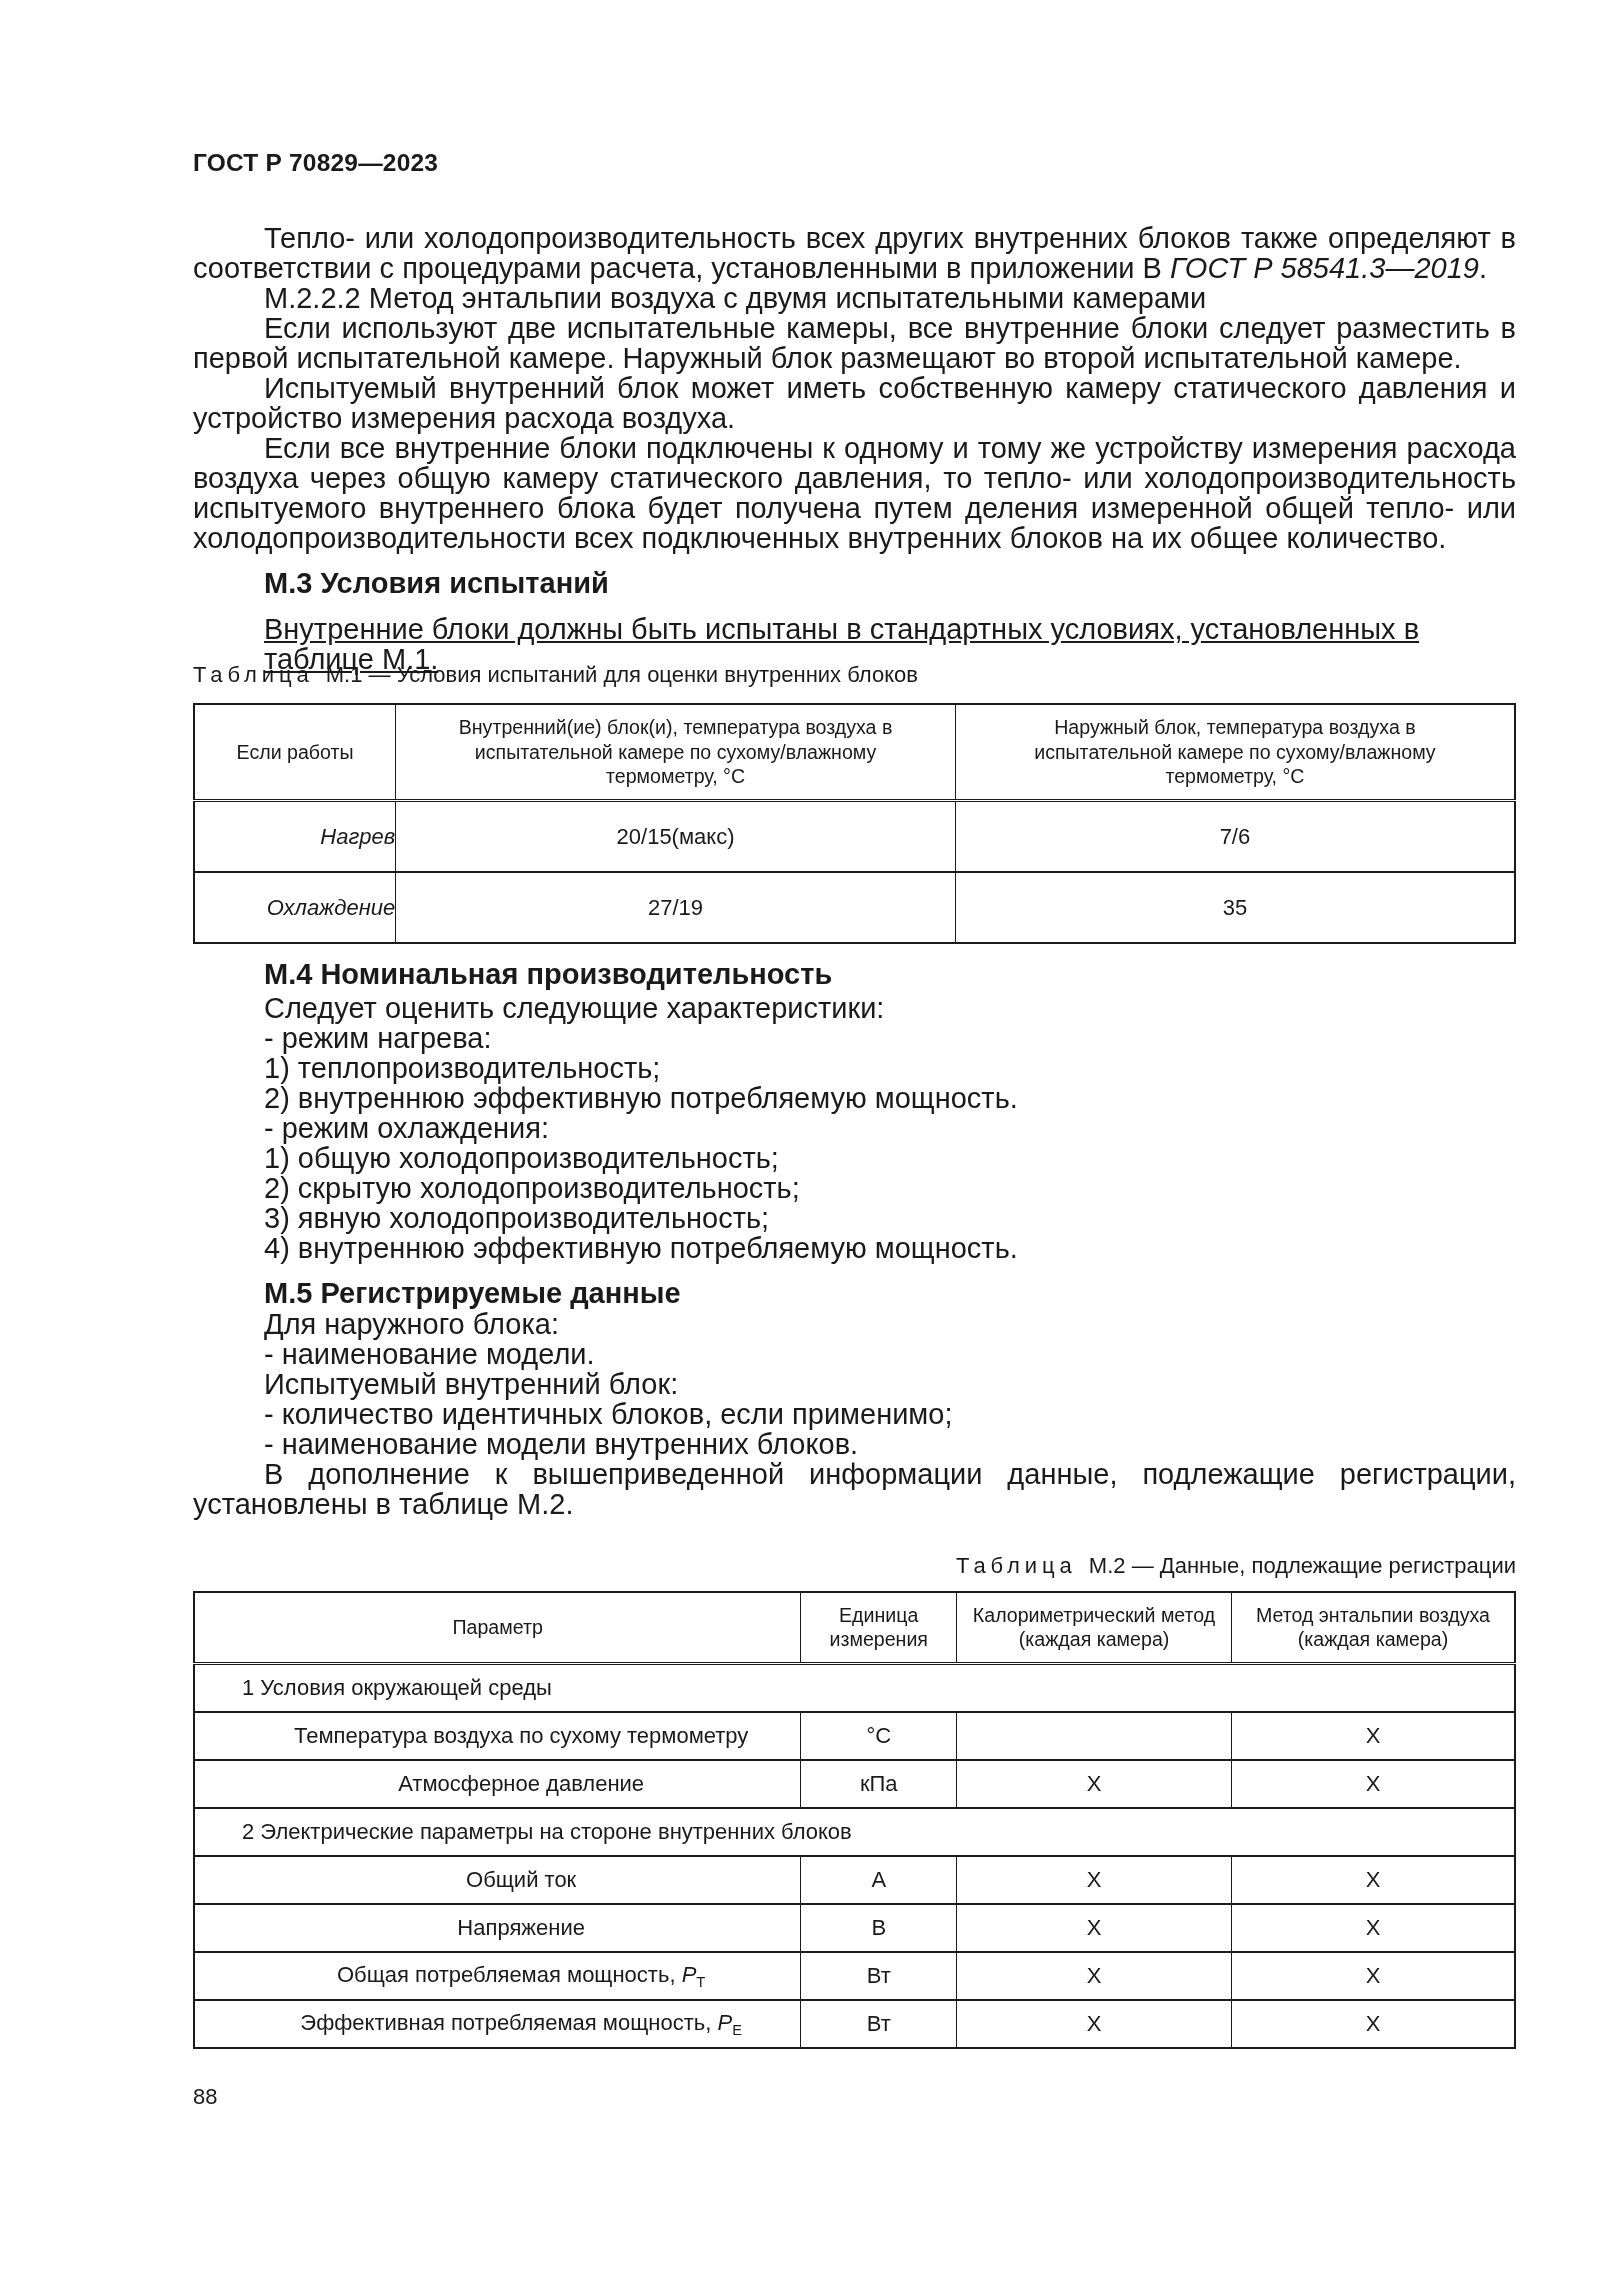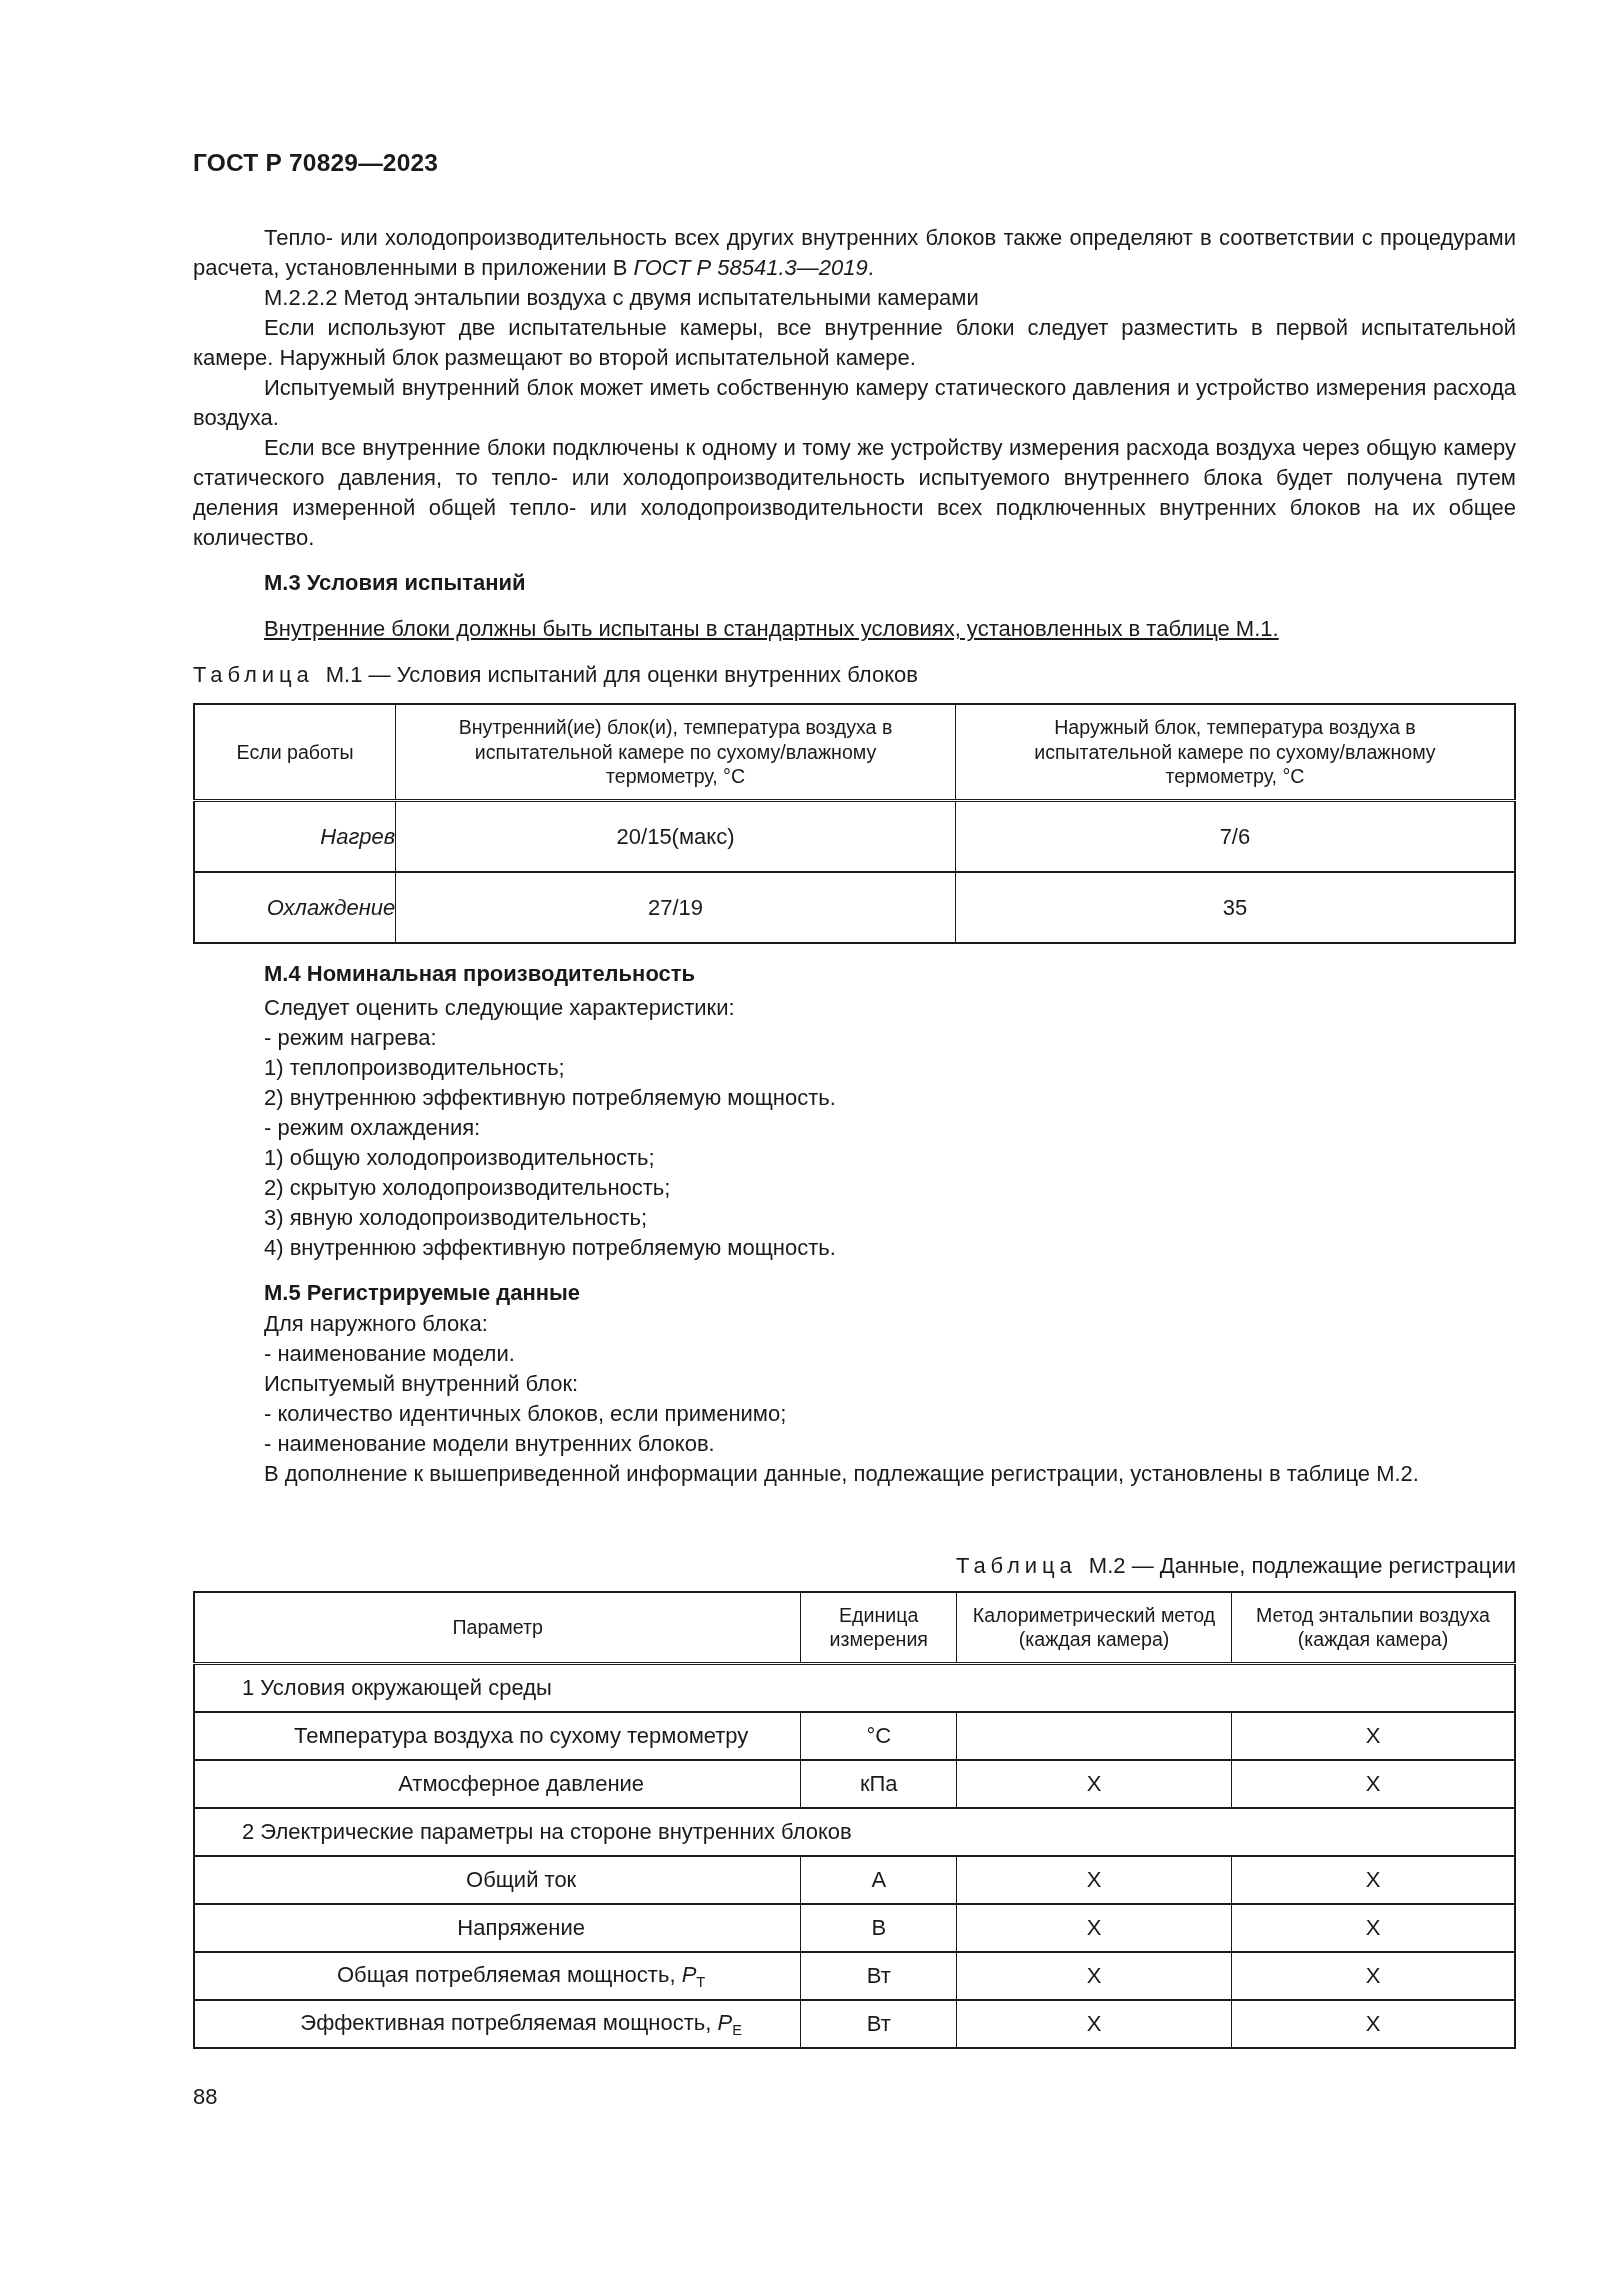--- a/index.html
+++ b/index.html
@@ -7,21 +7,21 @@
     width: 1621px; height: 2293px; position: relative; overflow: hidden;
     font-family: "Liberation Sans", sans-serif; color: #1a1a1a;
   }
   .page { position: absolute; left: 193px; top: 0; width: 1323px; }
   .doc-header {
     position: absolute; top: 149px; left: 0;
     font-size: 24.5px; font-weight: bold; letter-spacing: 0.2px;
   }
   .body-text {
     position: absolute; left: 0; width: 1323px;
-    font-size: 22px; line-height: 30px;
+    font-size: 29px; line-height: 30px;
   }
   .para { text-align: justify; text-indent: 71px; margin: 0; }
   .indent { padding-left: 71px; margin: 0; }
   .heading { font-weight: bold; padding-left: 71px; margin: 0; }
   i { font-style: italic; }
   .caption { font-size: 22px; }
   .caption .spaced { letter-spacing: 4.9px; }
   table { border-collapse: collapse; position: absolute; left: 0; width: 1323px; }
   td, th { border: 1.5px solid #1a1a1a; font-weight: normal; padding: 0; }
   .t1 th { font-size: 19.6px; line-height: 24.5px; text-align: center; height: 94px; }

